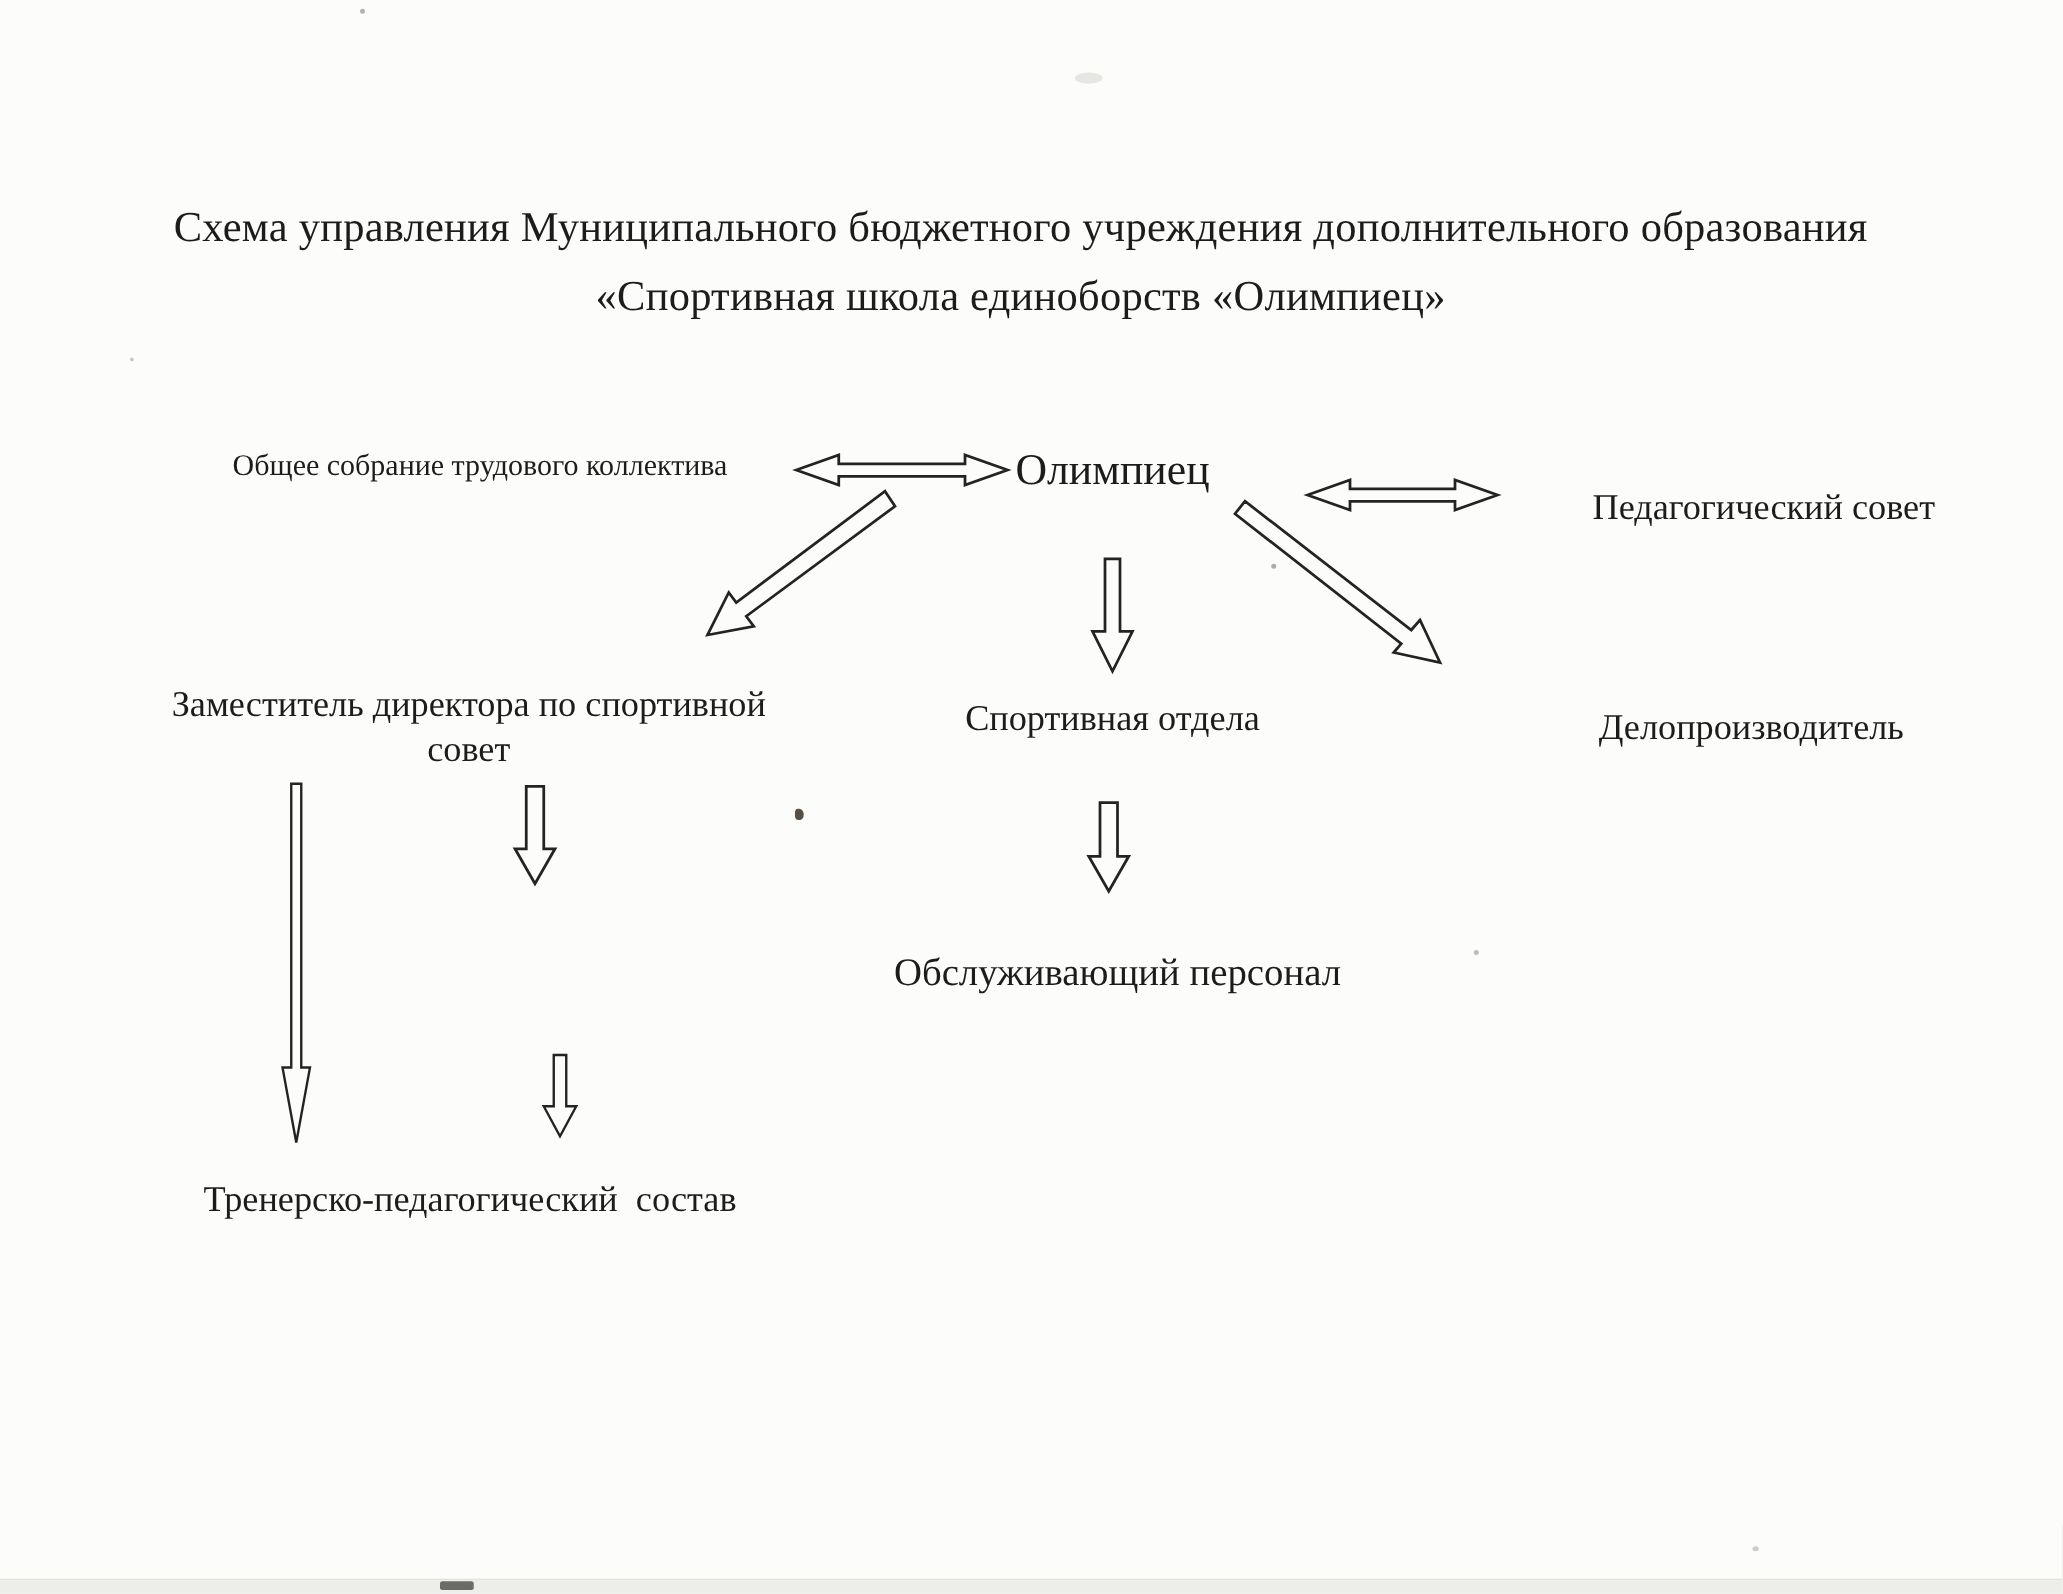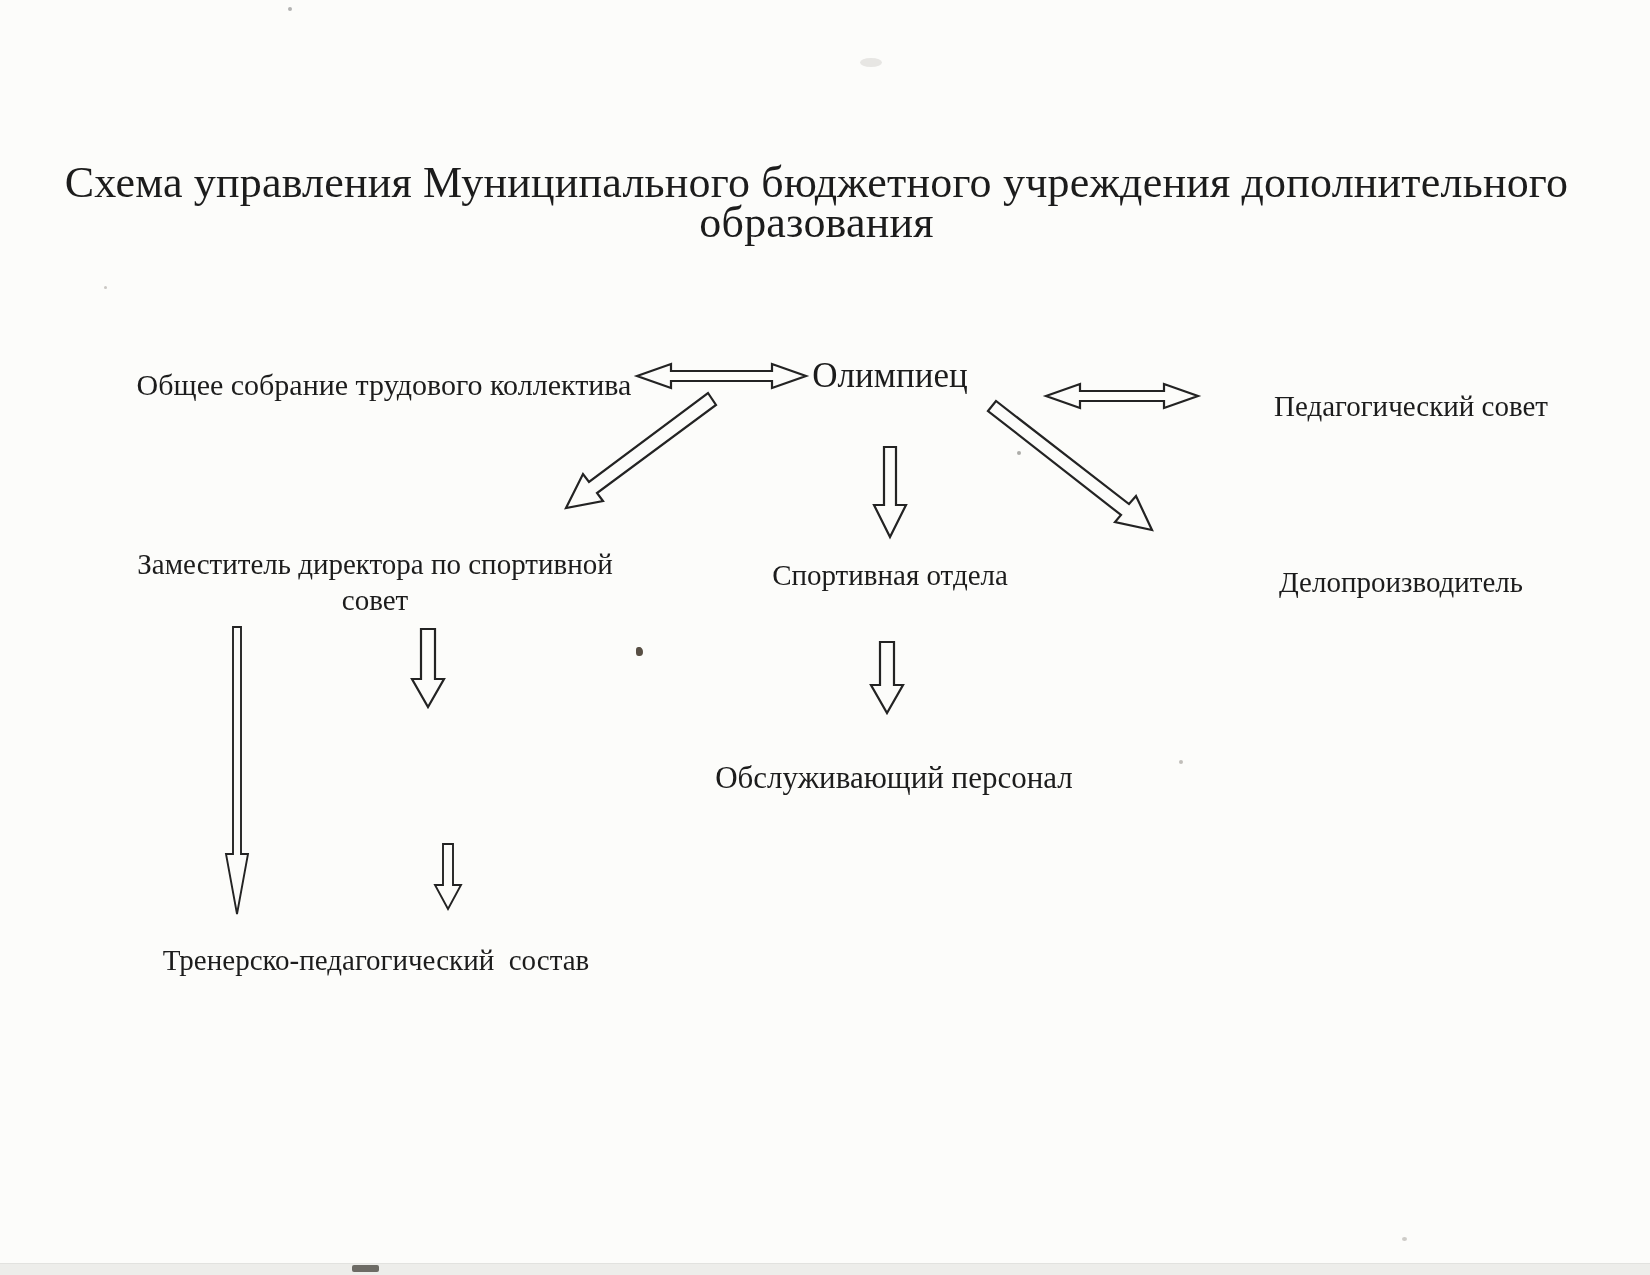--- a/index.html
+++ b/index.html
@@ -7,34 +7,34 @@
     position:relative;
     width:1650px;height:1275px;
     background:#fcfcfa;
     overflow:hidden;
     font-family:"Liberation Serif","DejaVu Serif",serif;
     color:#1c1c1c;
   }
   .title{
     position:absolute;left:0;right:17px;top:163px;
     text-align:center;
-    font-size:44px;line-height:40px;
+    font-size:34px;line-height:40px;
     letter-spacing:.2px;
   }
   .title .t2{margin-top:15px;}
   .node{
     position:absolute;
     transform:translateX(-50%);
     text-align:center;
     font-size:29px;line-height:36px;
     white-space:nowrap;
   }
   .node.wrap{white-space:pre-line;}
   .node.prewrap{white-space:pre;}
-  .n-general{left:384px;top:367px;font-size:30px;}
+  .n-general{left:384px;top:355px;font-size:24px;}
   .n-director{left:890px;top:358px;font-size:35px;}
   .n-pedcouncil{left:1411px;top:372px;margin-top:16px;}
   .n-deputy{left:375px;top:546px;}
   .n-depthead{left:890px;top:557px;}
   .n-clerk{left:1401px;top:564px;}
   .n-instructor{left:452px;top:760px;}
   .n-service{left:894px;top:760px;font-size:31px;}
   .n-coaching{left:376px;top:942px;}
   svg.arrows{position:absolute;left:0;top:0;}
   svg.arrows path{
@@ -61,20 +61,21 @@
     background:#56544e;opacity:.85;border-radius:2px;
   }
 </style>
 </head>
 <body>
 
 <div class="page">
 
   <div class="title">
     <div class="t1">Схема управления Муниципального бюджетного учреждения дополнительного образования</div>
+    <div class="t2">«Спортивная школа единоборств «Олимпиец»</div>
   </div>
 
   <div class="node n-general">Общее собрание трудового коллектива</div>
   <div class="node n-director">Олимпиец</div>
   <div class="node n-pedcouncil">Педагогический совет</div>
   <div class="node n-deputy wrap">Заместитель директора по спортивной
 совет</div>
   <div class="node n-depthead">Спортивная отдела</div>
   <div class="node n-clerk">Делопроизводитель</div>
   <div class="node n-coaching prewrap">Тренерско-педагогический  состав</div>

